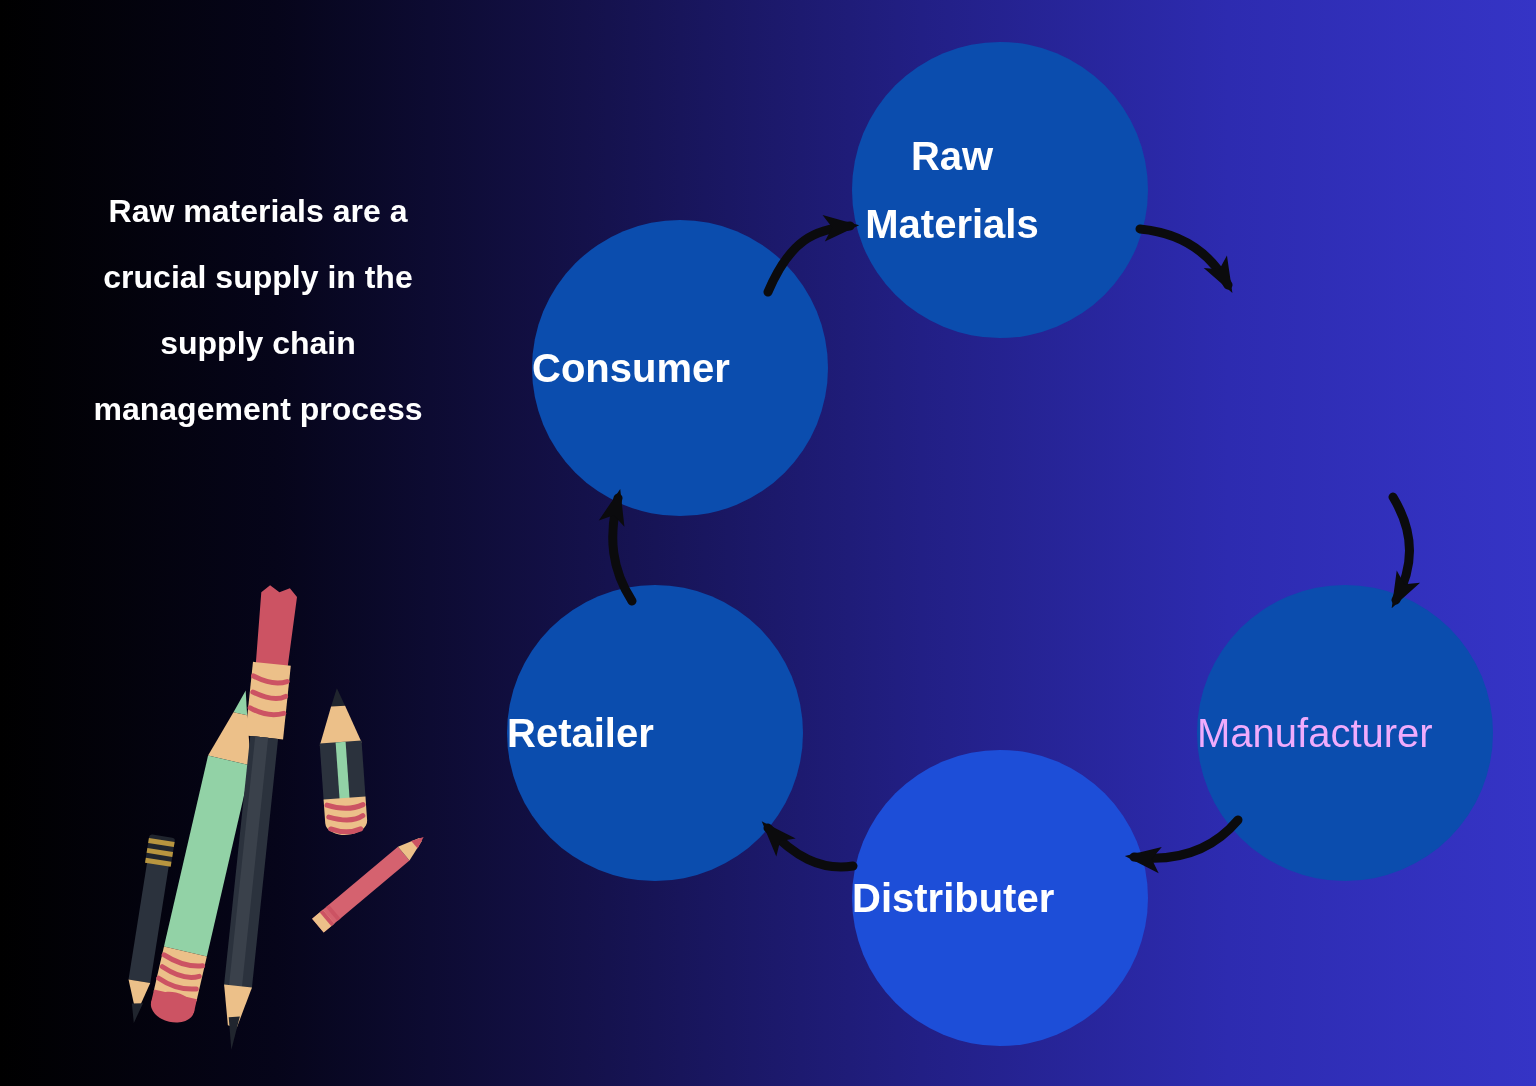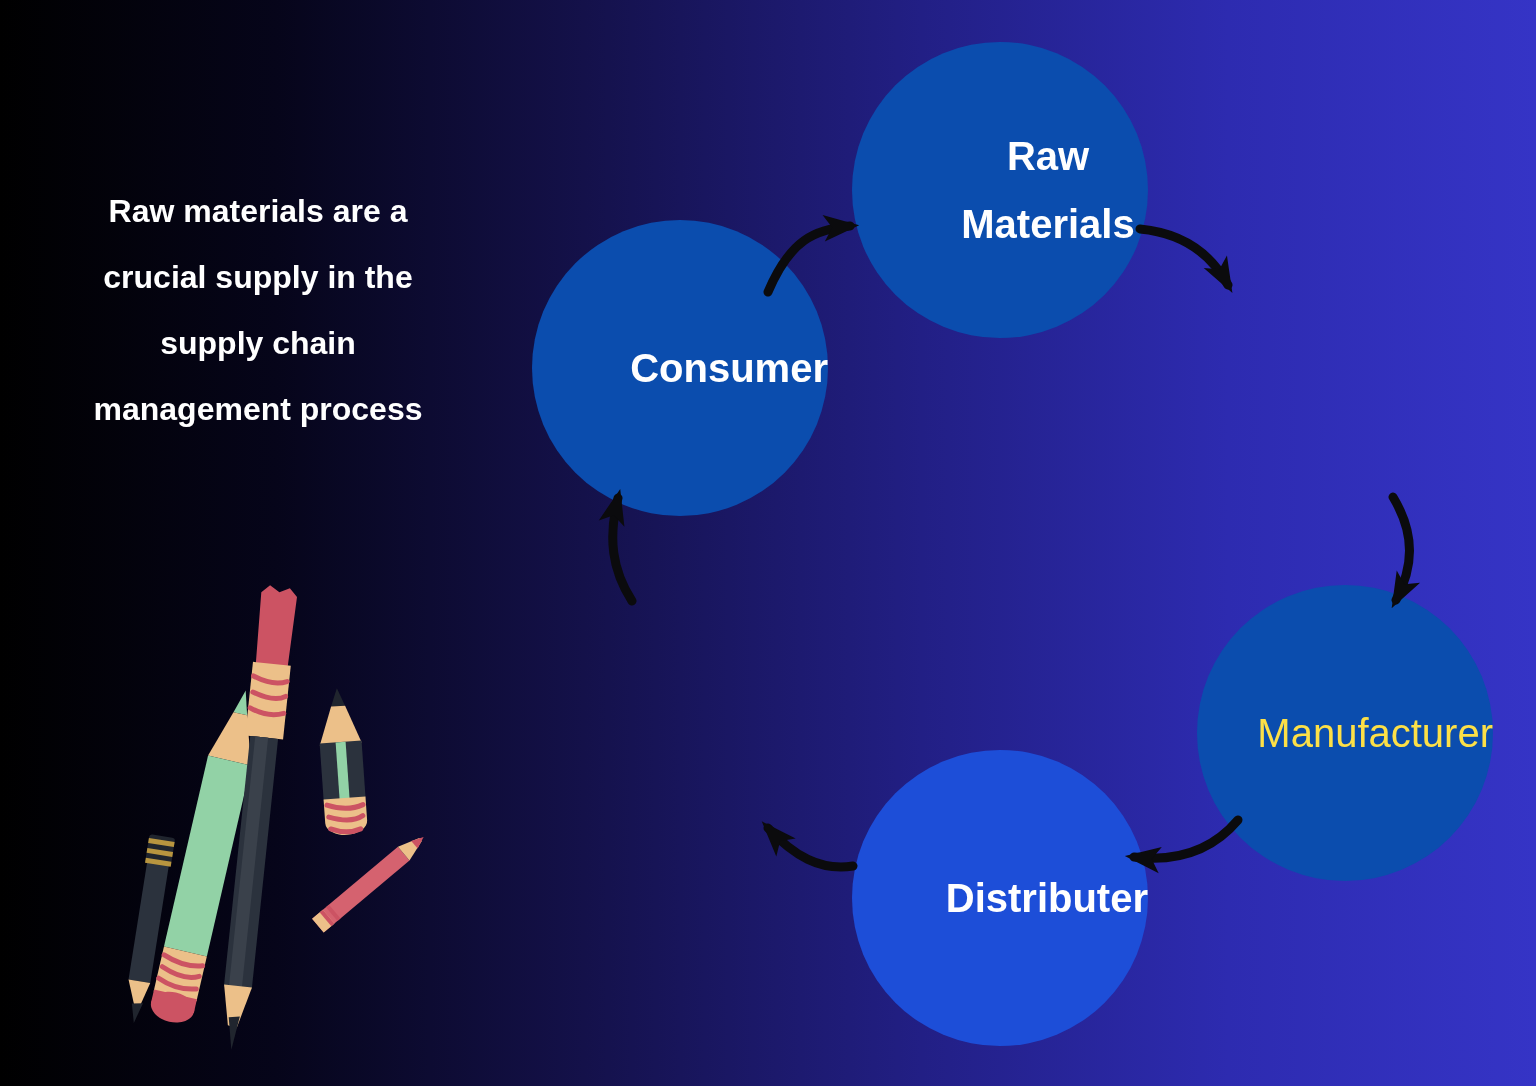--- a/index.html
+++ b/index.html
@@ -31,35 +31,35 @@
     line-height: 66px;
   }
 
   .node {
     position: absolute;
     width: 296px; height: 296px;
     border-radius: 50%;
     background: #0b4dae;
     display: flex;
     align-items: center;
-    justify-content: flex-end;
+    justify-content: flex-start;
     text-align: center;
   }
   .node-label {
     color: #ffffff;
     font-size: 40px;
     font-weight: 700;
     line-height: 68px;
     white-space: nowrap;
   }
   .node-raw-materials   { left: 852px;  top: 42px;  }
   .node-raw-materials .node-label { white-space: normal; max-width: 200px; }
   .node-supplier        { left: 1194px; top: 222px; }
   .node-manufacturer    { left: 1197px; top: 585px; }
-  .node-manufacturer .node-label { font-weight: 400; color: #fde047; }
+  .node-manufacturer .node-label { font-weight: 400; color: #f0abfc; }
   .node-distributer     { left: 852px;  top: 750px; }
   .node-retailer        { left: 507px;  top: 585px; }
   .node-consumer        { left: 532px;  top: 220px; }
 
   .arrows, .pencils { position: absolute; }
   .arrows { left: 0; top: 0; width: 1536px; height: 1086px; }
   .arrows path.link {
     fill: none;
     stroke: var(--arrow-color);
     stroke-width: 9;
@@ -80,20 +80,23 @@
   </div>
 
   <div class="node node-raw-materials" style="background: rgb(11, 77, 174);">
     <span class="node-label">Raw Materials</span>
   </div>
   <div class="node node-manufacturer" style="background: rgb(11, 77, 174);">
     <span class="node-label">Manufacturer</span>
   </div>
   <div class="node node-distributer" style="background: #1d4ed8;">
     <span class="node-label">Distributer</span>
+  </div>
+  <div class="node node-retailer" style="background: rgb(11, 77, 174);">
+    <span class="node-label">Retailer</span>
   </div>
   <div class="node node-consumer" style="background: rgb(11, 77, 174);">
     <span class="node-label">Consumer</span>
   </div>
 
   <svg class="arrows" viewBox="0 0 1536 1086" aria-hidden="true">
     <defs>
       <marker id="ah" viewBox="0 0 12 9" refX="9" refY="4.5" markerWidth="4.1" markerHeight="4.1" orient="auto" markerUnits="strokeWidth">
         <path d="M0.4,0.2 L12,4.5 L0.4,8.8 L3.2,4.5 Z" fill="#0b0b0d"></path>
       </marker>

